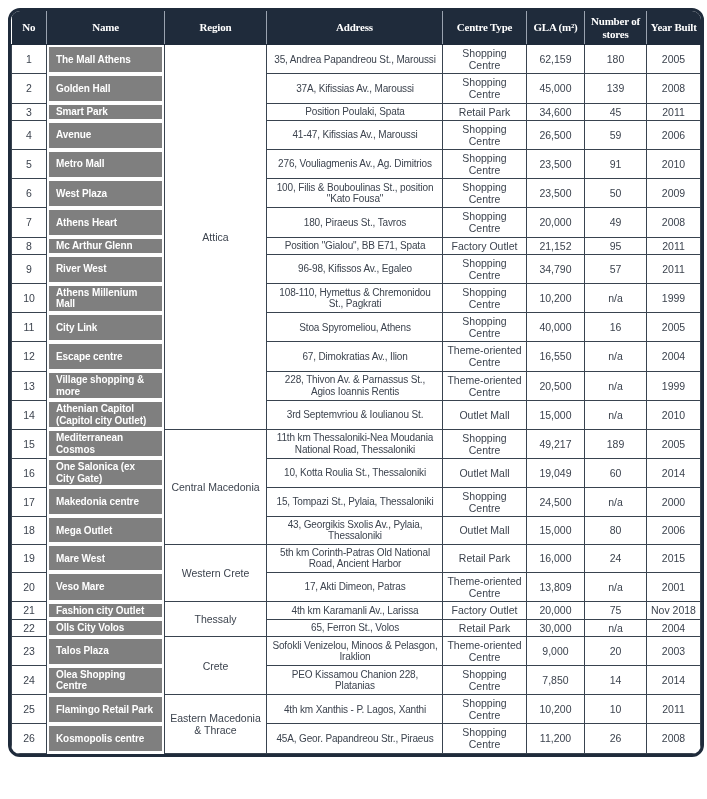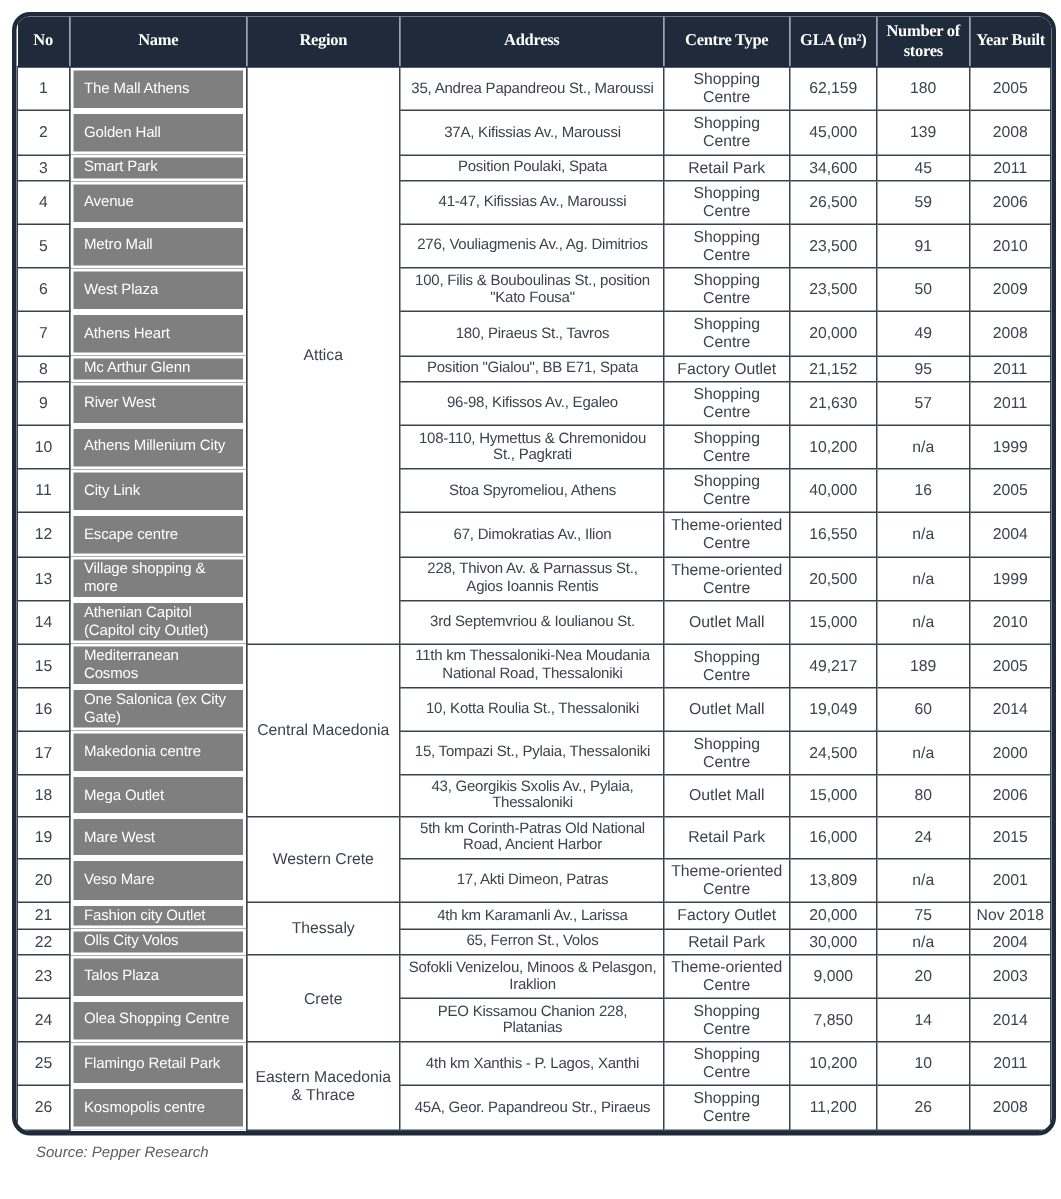--- a/index.html
+++ b/index.html
@@ -62,21 +62,21 @@
     vertical-align:middle;
     text-align:center;
     color:var(--text);
   }
   td.c-no{text-align:center;}
   td.c-name{
     border:none;
     background:var(--gray);
     box-shadow:inset 0 0 0 2px #ffffff;
     color:#ffffff;
-    font-weight:normal;
+    font-weight:bold;
     font-size:10px;
     letter-spacing:-0.1px;
     text-align:left;
     padding:3px 9px;
   }
   td.c-region{text-align:center;}
   td.c-address{
     text-align:center;
     font-size:10px;
     letter-spacing:-0.15px;
@@ -189,27 +189,27 @@
             <td class="c-type">Factory Outlet</td>
             <td class="c-gla">21,152</td>
             <td class="c-stores">95</td>
             <td class="c-year">2011</td>
           </tr>
           <tr>
             <td class="c-no">9</td>
             <td class="c-name">River West</td>
             <td class="c-address">96-98, Kifissos Av., Egaleo</td>
             <td class="c-type">Shopping Centre</td>
-            <td class="c-gla">21,630</td>
+            <td class="c-gla">34,790</td>
             <td class="c-stores">57</td>
             <td class="c-year">2011</td>
           </tr>
           <tr>
             <td class="c-no">10</td>
-            <td class="c-name">Athens Millenium City</td>
+            <td class="c-name">Athens Millenium Mall</td>
             <td class="c-address">108-110, Hymettus &amp; Chremonidou St., Pagkrati</td>
             <td class="c-type">Shopping Centre</td>
             <td class="c-gla">10,200</td>
             <td class="c-stores">n/a</td>
             <td class="c-year">1999</td>
           </tr>
           <tr>
             <td class="c-no">11</td>
             <td class="c-name">City Link</td>
             <td class="c-address">Stoa Spyromeliou, Athens</td>
@@ -354,14 +354,13 @@
             <td class="c-name">Kosmopolis centre</td>
             <td class="c-address">45A, Geor. Papandreou Str., Piraeus</td>
             <td class="c-type">Shopping Centre</td>
             <td class="c-gla">11,200</td>
             <td class="c-stores">26</td>
             <td class="c-year">2008</td>
           </tr>
         </tbody>
     </table>
   </div>
-  <div class="source-note">Source: Pepper Research</div>
 </div>
 
 </body></html>

